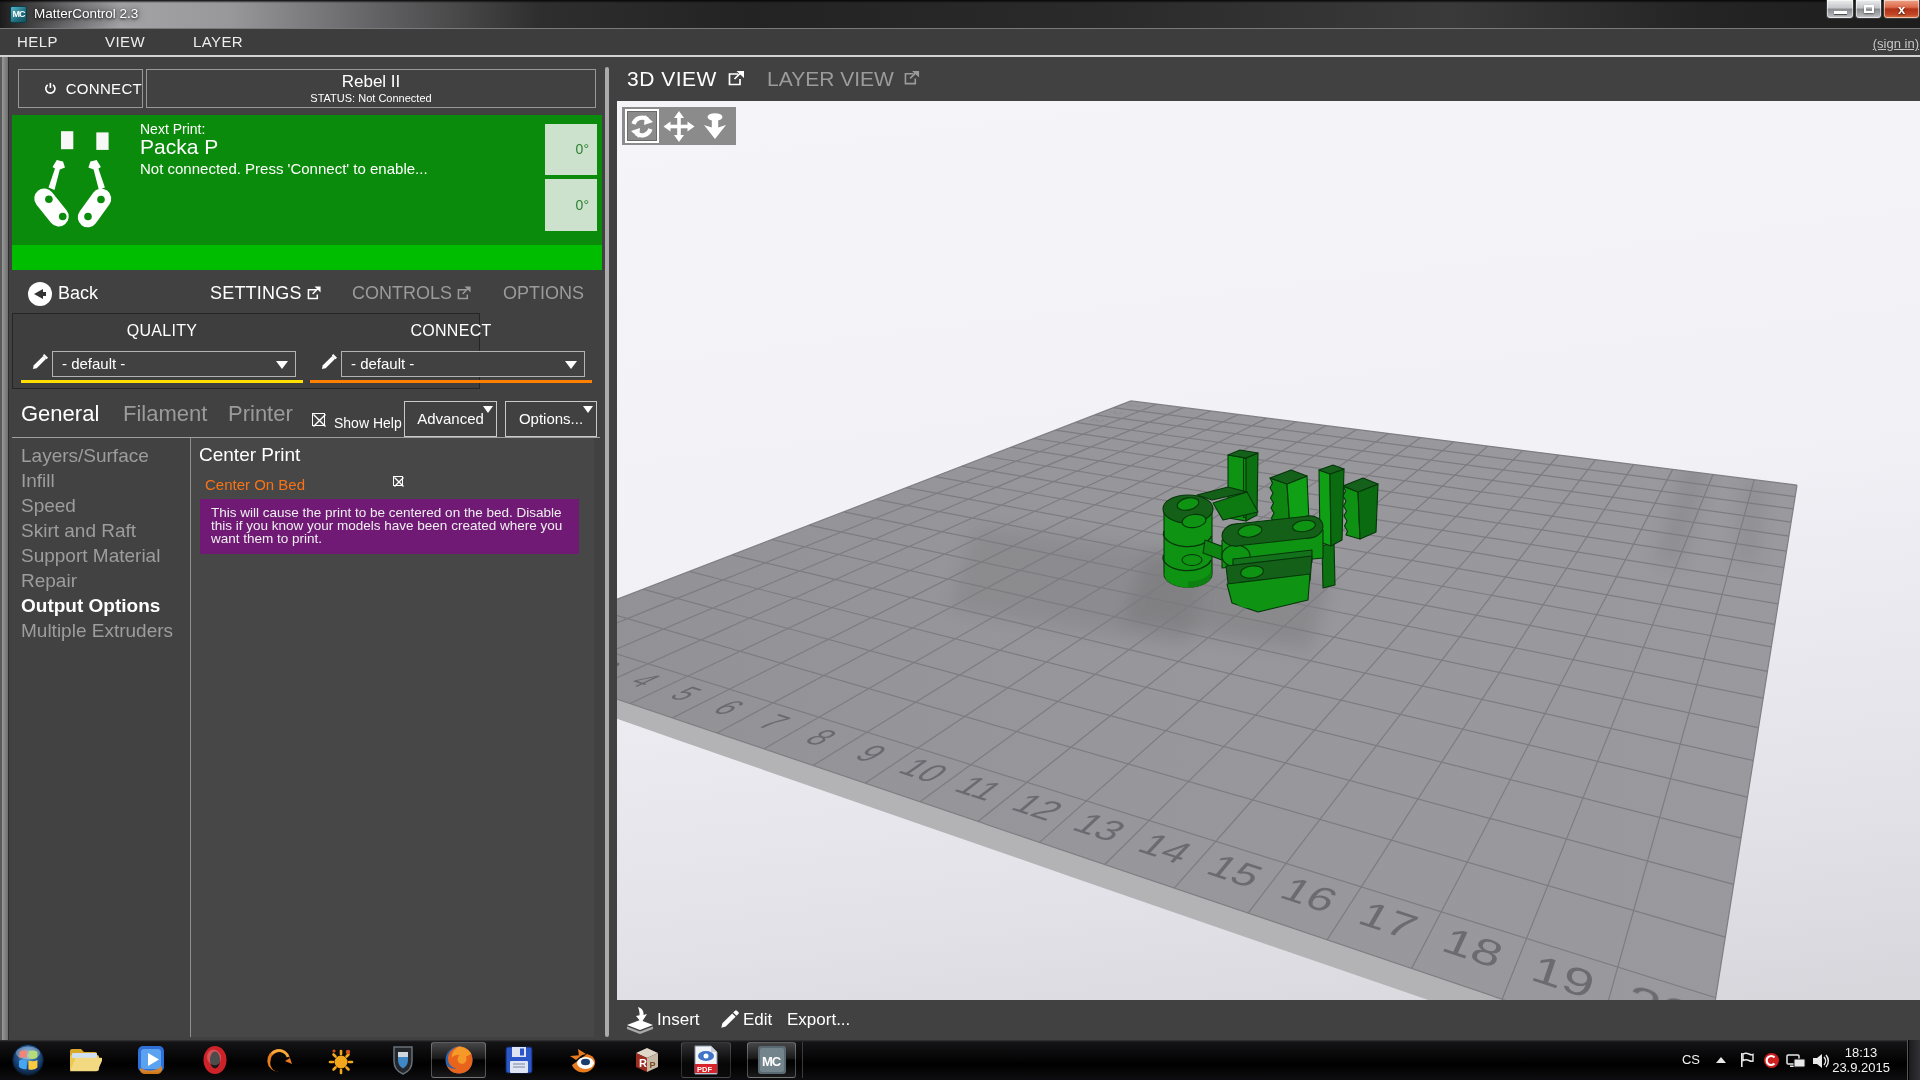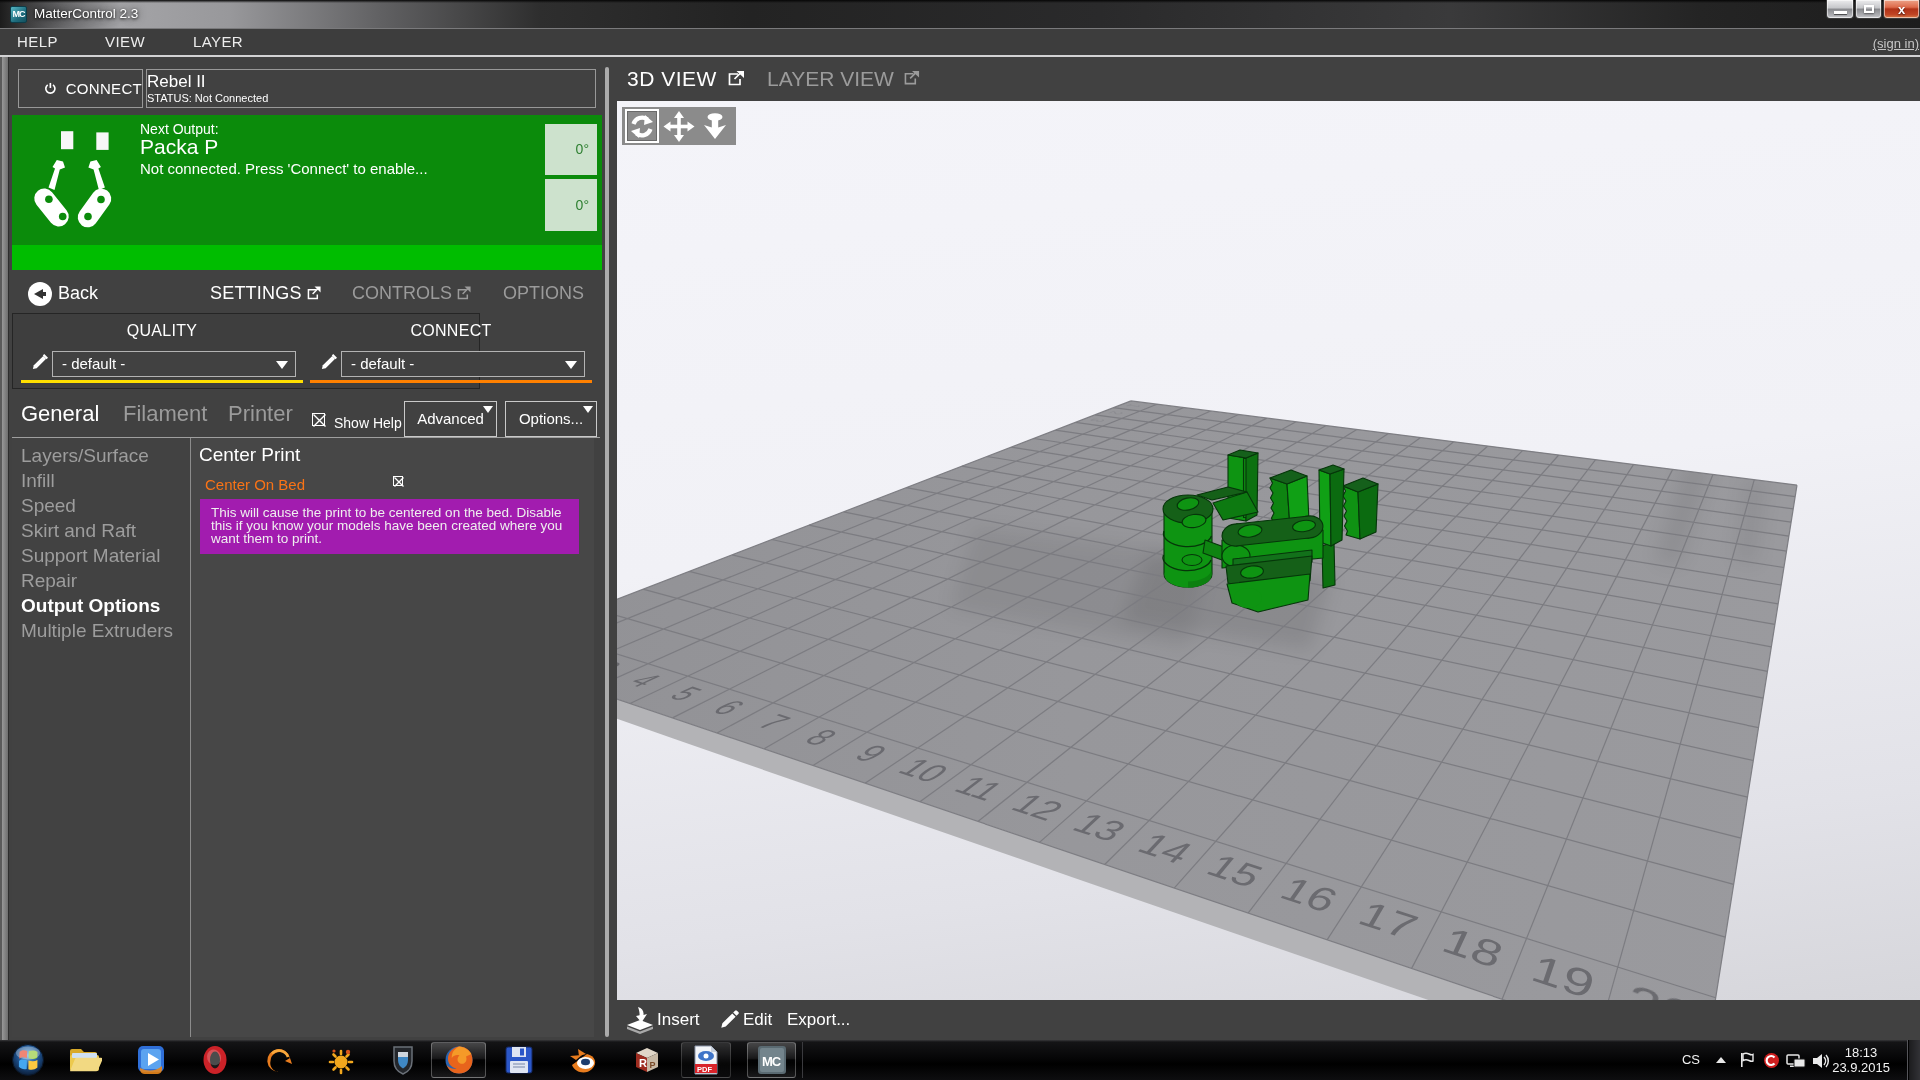--- a/index.html
+++ b/index.html
@@ -18,21 +18,21 @@
 #mline2{position:absolute;left:0;top:55px;width:1920px;height:2px;background:#d2d2d4}
 #menubar span{position:absolute;top:5px;font-size:15px;color:#ededed;letter-spacing:.4px}
 #signin{position:absolute;right:1px;top:36px;font-size:13px;color:#c6c6c6;text-decoration:underline}
 #leftpanel{position:absolute;left:0;top:57px;width:610px;height:983px;background:#414141}
 #lborder1{position:absolute;left:0;top:57px;width:2px;height:983px;background:#5b5b5b}
 #lborder2{position:absolute;left:2px;top:57px;width:6px;height:983px;background:linear-gradient(90deg,#989898,#6e6e6e)}
 #lborder3{position:absolute;left:8px;top:57px;width:1px;height:983px;background:#2d2d2d}
 .obox{position:absolute;border:1px solid #989898;color:#fff}
 #connectbtn{left:18px;top:69px;width:125px;height:39px;display:flex;align-items:center;padding-left:25px}
 #connectbtn span{font-size:15px;margin-left:9px;letter-spacing:.3px}
-#rebelbox{left:146px;top:69px;width:450px;height:39px;}
+#rebelbox{left:146px;top:69px;width:450px;height:39px;text-align:center}
 #rebelbox .t1{font-size:17px;margin-top:2px}
 #rebelbox .t2{font-size:11px;margin-top:0px}
 #greenpanel{position:absolute;left:12px;top:115px;width:590px;height:130px;background:#0b8b0b;color:#fff}
 #greenpanel .np{position:absolute;left:128px;top:6px;font-size:14px}
 #greenpanel .pn{position:absolute;left:128px;top:20px;font-size:21px}
 #greenpanel .nc{position:absolute;left:128px;top:45px;font-size:15px}
 .tempbox{position:absolute;width:52px;background:#cde2cd;color:#2f8032;font-size:14px;text-align:right;padding-right:8px}
 #temp1{left:533px;top:9px;height:51px;line-height:51px}
 #temp2{left:533px;top:64px;height:52px;line-height:52px}
 #greenstrip{position:absolute;left:12px;top:245px;width:590px;height:25px;background:#00bd00}
@@ -71,21 +71,21 @@
 #contentpane{position:absolute;left:191px;top:438px;width:403px;height:599px;background:#474747}
 #listpane{position:absolute;left:12px;top:438px;width:178px;height:599px;background:#424242}
 #vsep{position:absolute;left:190px;top:438px;width:1px;height:599px;background:#8c8c8c}
 #cats{position:absolute;left:21px;top:443px;color:#9d9d9d;font-size:19px}
 #cats div{height:25px;line-height:25px}
 #cats .sel{color:#fff;font-weight:600}
 #cprint{position:absolute;left:199px;top:444px;color:#fff}
 #cprint .h{font-size:19px}
 #cob{position:absolute;left:205px;top:476px;color:#f97316;font-size:15px}
 #cobbox{position:absolute;left:393px;top:476px;width:10px;height:10px;border:1.5px solid #fff;color:#fff;font-size:10px;line-height:10px;text-align:center}
-#helpbox{position:absolute;left:200px;top:499px;width:379px;height:55px;background:#a21caf;color:#efefef;font-size:13.5px;line-height:13px;padding:7px 0 0 11px}
+#helpbox{position:absolute;left:200px;top:499px;width:379px;height:55px;background:#701a75;color:#efefef;font-size:13.5px;line-height:13px;padding:7px 0 0 11px}
 #lscroll{position:absolute;left:605px;top:67px;width:4px;height:970px;background:#ababab;border-radius:2px}
 #vhead{position:absolute;left:610px;top:57px;width:1310px;height:44px;background:#414141;color:#fff}
 #vhead .v3d{position:absolute;left:17px;top:10px;font-size:21px;letter-spacing:.5px}
 #vhead .lv{position:absolute;left:157px;top:10px;font-size:21px;color:#9b9b9b}
 #viewport{position:absolute;left:617px;top:101px;width:1303px;height:899px;background:linear-gradient(173deg,#f4f4f9 0%,#f1f1f6 45%,#e2e2e8 80%,#d6d6db 100%);overflow:hidden}
 #vtools{position:absolute;left:5px;top:6px;width:114px;height:38px;background:#8b8b8b}
 #vtools .selb{position:absolute;left:3px;top:2px;width:34px;height:34px;border:2px solid #fff;box-shadow:inset 0 0 0 1px #6a6a6a}
 #vbottom{position:absolute;left:610px;top:1000px;width:1310px;height:40px;background:#414141;color:#fff}
 #vbottom span{position:absolute;top:10px;font-size:17px}
 #taskbar{position:absolute;left:0;top:1040px;width:1920px;height:40px;background:linear-gradient(#37373a 0px,#141416 2px,#060607 45%,#000 60%,#0e0e10 100%)}
@@ -144,21 +144,21 @@
 <rect x="-21.5" y="-10" width="43" height="20" rx="10" transform="translate(70.5,88) rotate(-54)"></rect>
 <path d="M72.6 40 L66.4 41.5 L64.4 47.5 L69.6 49.5 L74.9 70 L80.9 67.5 L74.4 48.5 L76.9 47 Z"></path>
 </g>
 <g fill="#0b8b0b">
 <circle cx="24.9" cy="79.2" r="3.8"></circle>
 <circle cx="38.7" cy="96.5" r="3.8"></circle>
 <circle cx="77" cy="79.5" r="3.8"></circle>
 <circle cx="64" cy="96.5" r="3.8"></circle>
 </g>
 </svg>
-<div class="np">Next Output:</div>
+<div class="np">Next Print:</div>
 <div class="pn">Packa P</div>
 <div class="nc">Not connected. Press 'Connect' to enable...</div>
 <div id="temp1" class="tempbox">0°</div>
 <div id="temp2" class="tempbox">0°</div>
 </div>
 <div id="greenstrip"></div>
 <div id="backrow">
 <div id="backcircle"></div>
 <span class="bk">Back</span>
 <span class="st">SETTINGS <svg width="15" height="14" viewBox="0 0 16 15" style="vertical-align:-1px">

